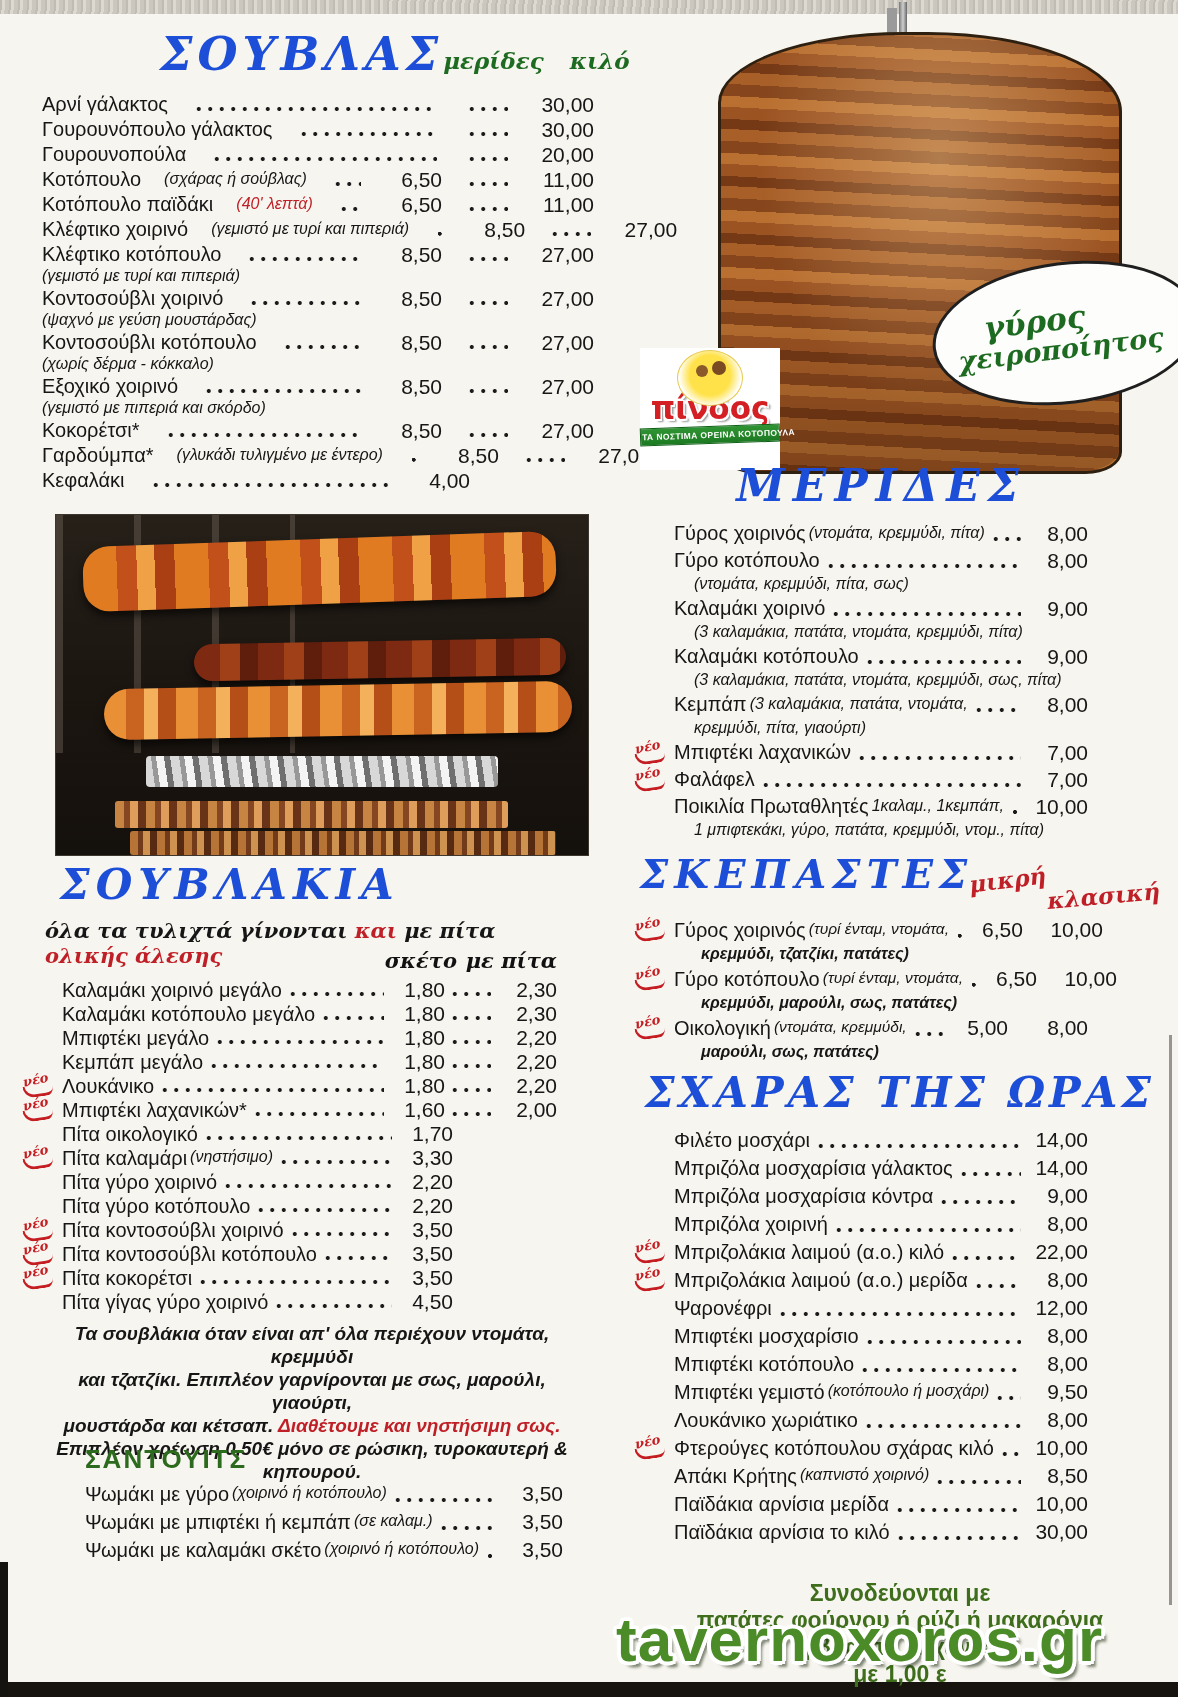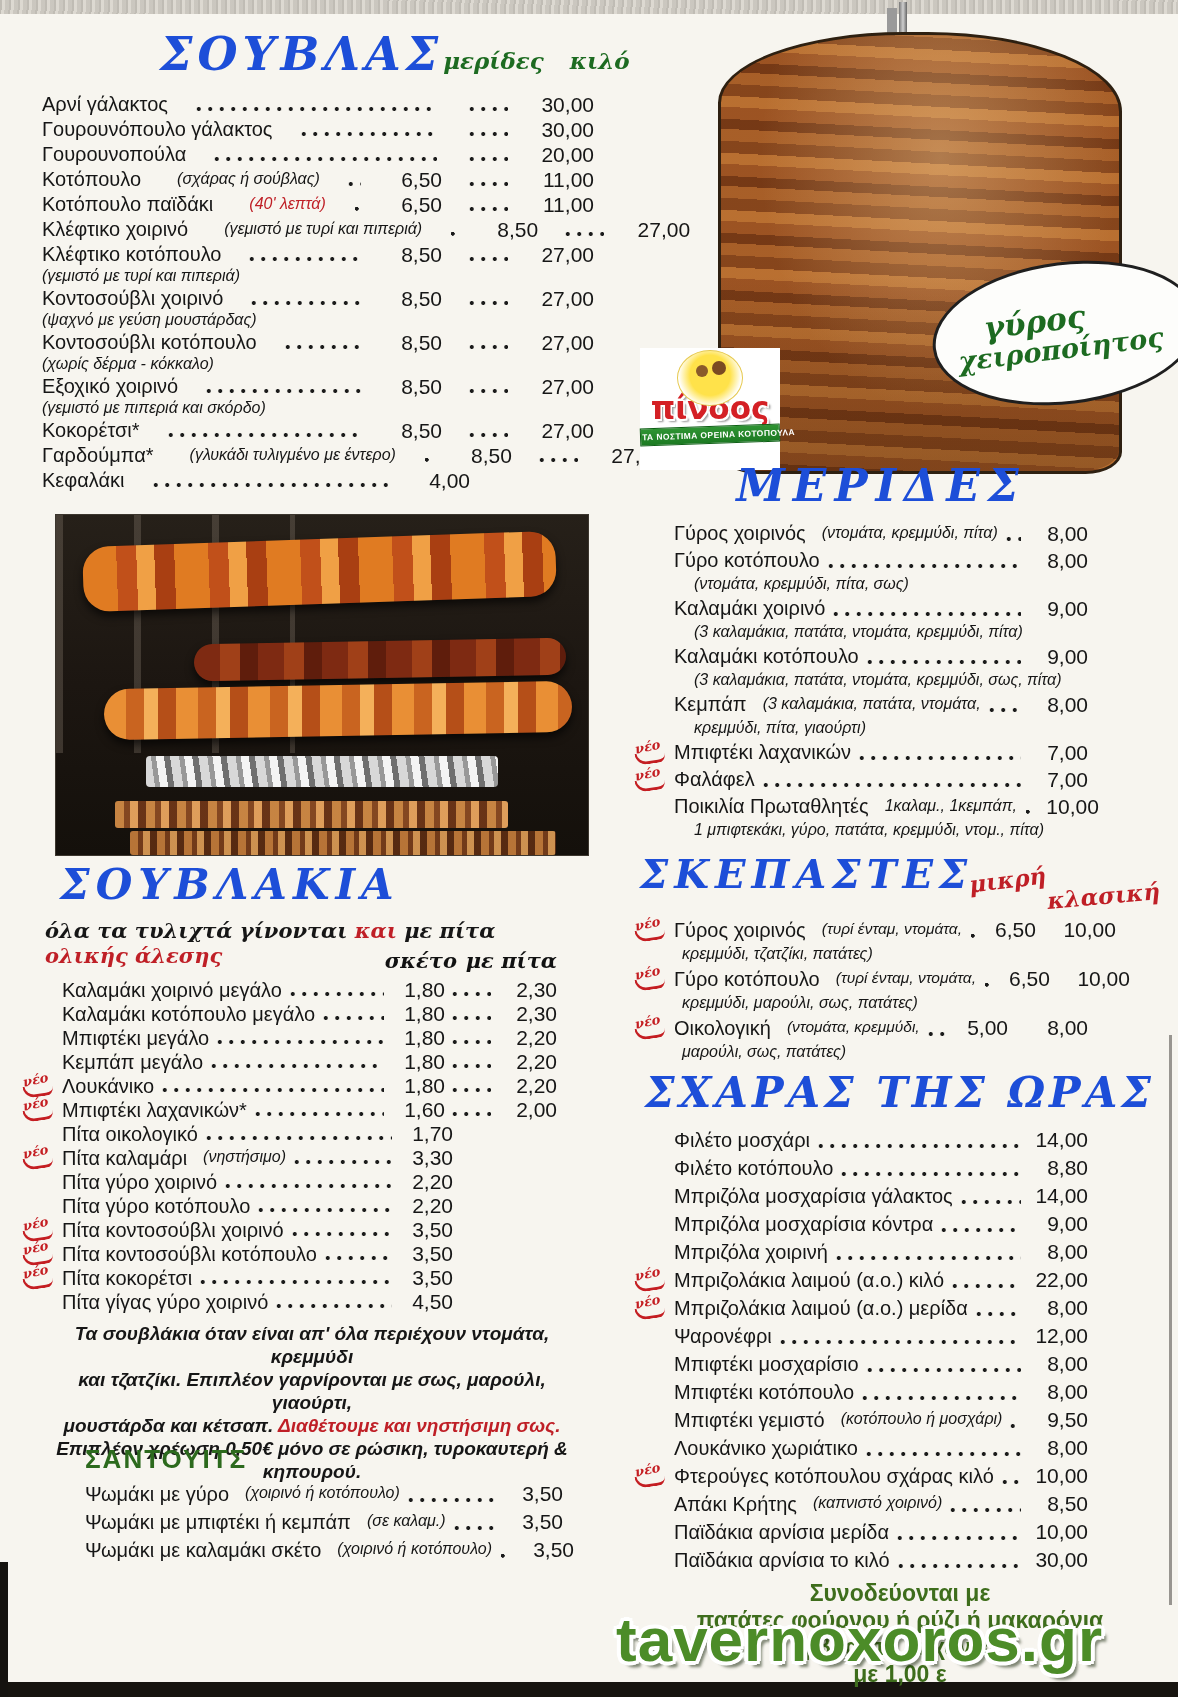--- a/index.html
+++ b/index.html
@@ -19,21 +19,21 @@
   
   .script{font-family:"DejaVu Serif",serif;font-style:italic;font-weight:bold;}
   .red{color:#bf1f26;}
   .green{color:#1d6b21;}
   .title{font-family:"DejaVu Serif",serif;font-style:italic;font-weight:bold;color:#1d4ed8;}
 
   
   .list{position:absolute;}
   .row{display:flex;align-items:flex-end;white-space:nowrap;}
   .row .name{font-size:20px;}
-  .row .note{font-style:italic;font-size:16px;margin-left:16px;transform:translateY(-1px);}
+  .row .note{font-style:italic;font-size:16px;margin-left:3px;transform:translateY(-1px);}
   .dots{flex:1 1 auto;min-width:10px;margin:0 5px;height:18px;align-self:flex-end;
     background-image:radial-gradient(circle,#1a1a1a 1.7px,transparent 2.2px);
     background-size:11.5px 11.5px;background-repeat:repeat-x;background-position:left bottom 3px;}
   .gap{flex:0 0 42px;margin:0 4px;height:18px;align-self:flex-end;
     background-image:radial-gradient(circle,#1a1a1a 1.7px,transparent 2.2px);
     background-size:11.5px 11.5px;background-repeat:repeat-x;background-position:left bottom 3px;}
   .p{font-size:21px;text-align:right;flex:0 0 auto;}
   .p1{min-width:56px;}
   .p2{min-width:62px;}
   .spacer{flex:0 0 104px;}
@@ -129,21 +129,21 @@
   .merides-list .sub{line-height:23px;margin-left:20px;}
 
   
   .skepastes-header{position:absolute;left:640px;top:850px;width:538px;height:62px;}
   .skepastes-title{font-size:40px;letter-spacing:6px;}
   .skepastes-header .c1{position:absolute;right:132px;top:16px;font-size:23px;color:#bf1f26;transform:rotate(-7deg);}
   .skepastes-header .c2{position:absolute;right:18px;top:32px;font-size:23px;color:#bf1f26;transform:rotate(-5deg);}
   .skepastes-list{left:674px;top:916px;width:414px;}
   .skepastes-list .row{line-height:28px;}
   .skepastes-list .note{font-size:15.5px;}
-  .skepastes-list .sub{line-height:23px;margin-left:8px;}
+  .skepastes-list .sub{line-height:23px;margin-left:27px;font-weight:bold;}
   .skepastes-list .sp{flex:0 0 16px;}
   .skepastes-list .p1{min-width:54px;}
   .skepastes-list .p2{min-width:64px;}
 
   
   .sxaras-title{position:absolute;left:640px;top:1068px;width:520px;text-align:center;
     font-size:42px;letter-spacing:4px;}
   .sxaras-list{left:674px;top:1126px;width:414px;}
   .sxaras-list .row{line-height:28px;}
 
@@ -781,29 +781,20 @@
     <div class="row">
       <span class="neo" style="visibility: hidden;">
         <i>νέο</i>
       </span>
       <span class="name">Φιλέτο μοσχάρι</span>
 
       <span class="dots"></span>
       <span class="p p2">14,00</span>
     </div>
 
-    <div class="row">
-      <span class="neo" style="visibility: hidden;">
-        <i>νέο</i>
-      </span>
-      <span class="name">Φιλέτο κοτόπουλο</span>
-
-      <span class="dots"></span>
-      <span class="p p2">8,80</span>
-    </div>
 
     <div class="row">
       <span class="neo" style="visibility: hidden;">
         <i>νέο</i>
       </span>
       <span class="name">Μπριζόλα μοσχαρίσια γάλακτος</span>
 
       <span class="dots"></span>
       <span class="p p2">14,00</span>
     </div>

